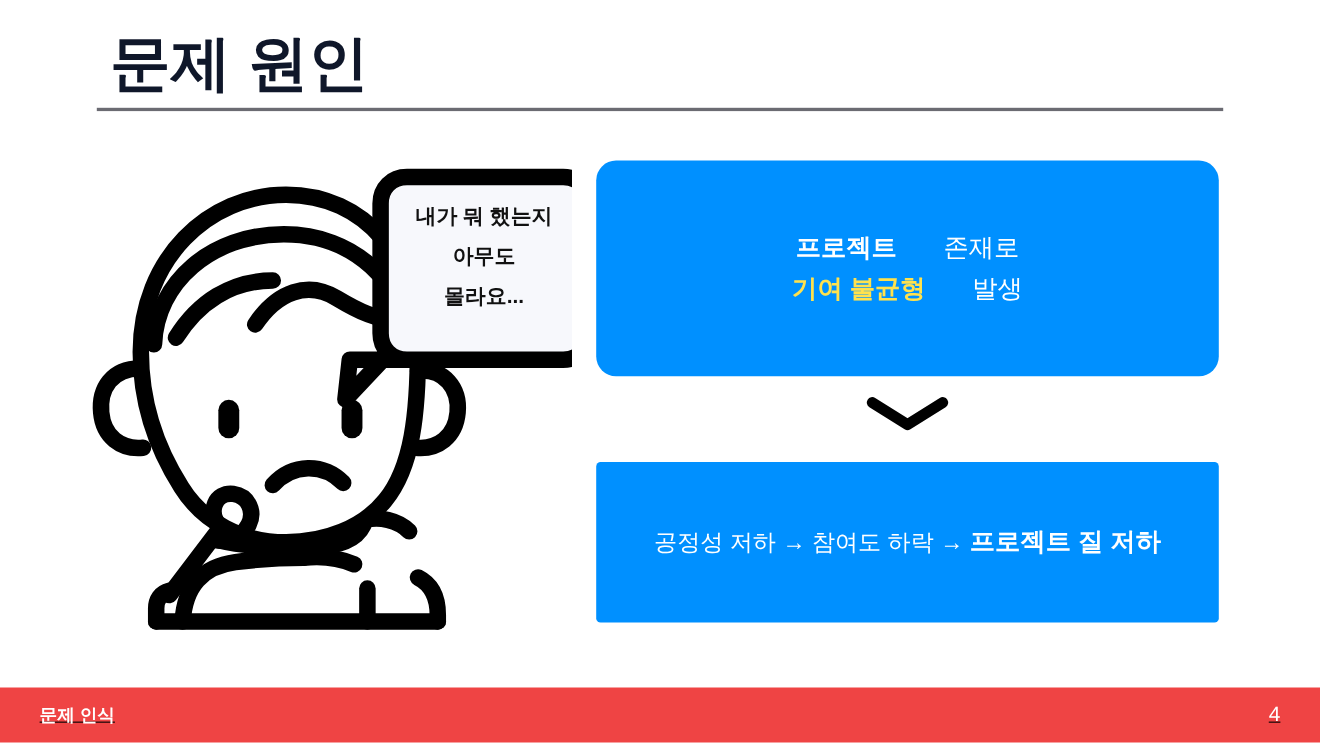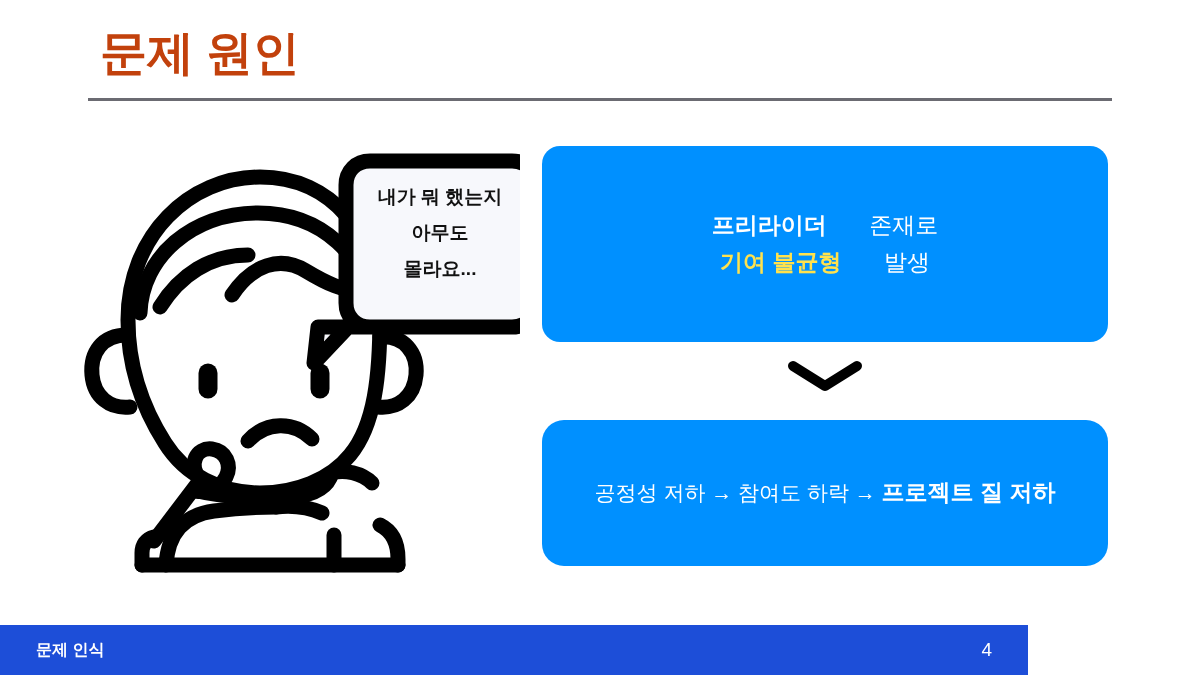--- a/index.html
+++ b/index.html
@@ -20,27 +20,26 @@
     height: 675px;
     background: #ffffff;
     box-sizing: border-box;
   }
 
   
   .slide-title {
     position: absolute;
     left: 100px;
     top: 30px;
-    font-size: 47px;
+    font-size: 55px;
     font-weight: bold;
-    color: #c2410c;
+    color: #0f172a;
     letter-spacing: 0px;
     line-height: 1;
     white-space: nowrap;
-    font-family: Liberation Serif, serif;
   }
   .title-rule {
     position: absolute;
     left: 88px;
     top: 98px;
     width: 1024px;
     height: 3px;
     background: #6b6b72;
   }
 
@@ -108,47 +107,48 @@
   .chevron svg { display: block; width: 100%; height: 100%; }
 
   
   .bottom-card {
     position: absolute;
     left: 0;
     top: 274px;
     width: 566px;
     height: 146px;
     background: #0090ff;
-    border-radius: 22px;
+    border-radius: 4px;
     display: flex;
     align-items: center;
     justify-content: center;
     color: #ffffff;
   }
   .bottom-text {
     font-size: 21px;
     text-align: center;
     white-space: nowrap;
     line-height: 1.3;
   }
   .bottom-text .strong { font-weight: bold; font-size: 23px; }
 
   
   .footer {
     position: absolute;
     left: 0;
     bottom: 0;
-    width: 1028px;
+    width: 1200px;
     height: 50px;
-    background: #1d4ed8;
+    background: #ef4444;
     display: flex;
     align-items: center;
     justify-content: space-between;
     box-sizing: border-box;
     padding: 0 36px 0 36px;
+    text-decoration: underline;
   }
   .footer-label {
     color: #ffffff;
     font-size: 16px;
     font-weight: bold;
   }
   .footer-page {
     color: #ffffff;
     font-size: 19px;
     font-weight: normal;
@@ -212,21 +212,21 @@
       </g>
     </svg>
   </div>
 
   <div class="cards-area">
 
     <div class="top-row">
 
       <div class="card half">
         <div class="card-line">
-          <span class="b">프리라이더</span><span class="w-reg"> 존재로</span>
+          <span class="b">프로젝트</span><span class="w-reg"> 존재로</span>
         </div>
         <div class="card-line">
           <span class="yellow">기여 불균형</span><span class="w-reg"> 발생</span>
         </div>
       </div>
 
 
     </div>
 
     <div class="chevron">

